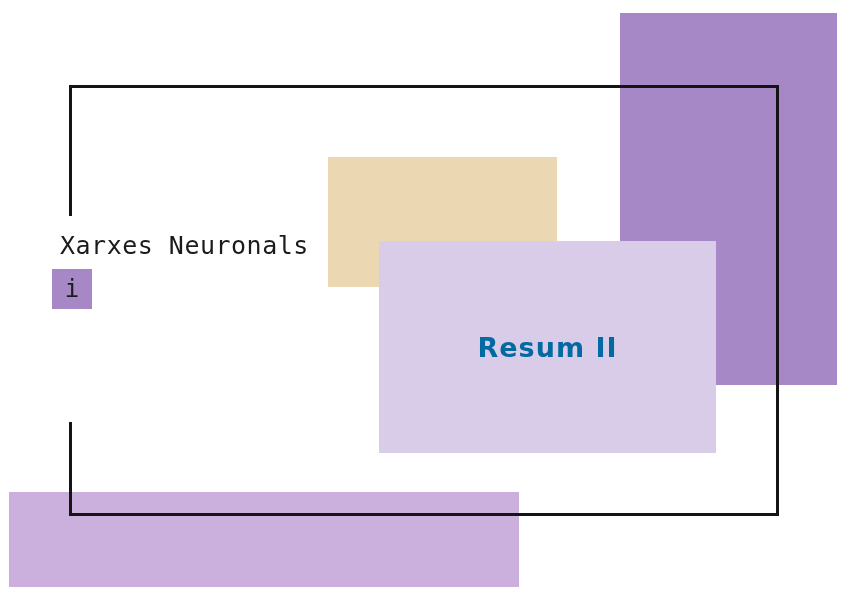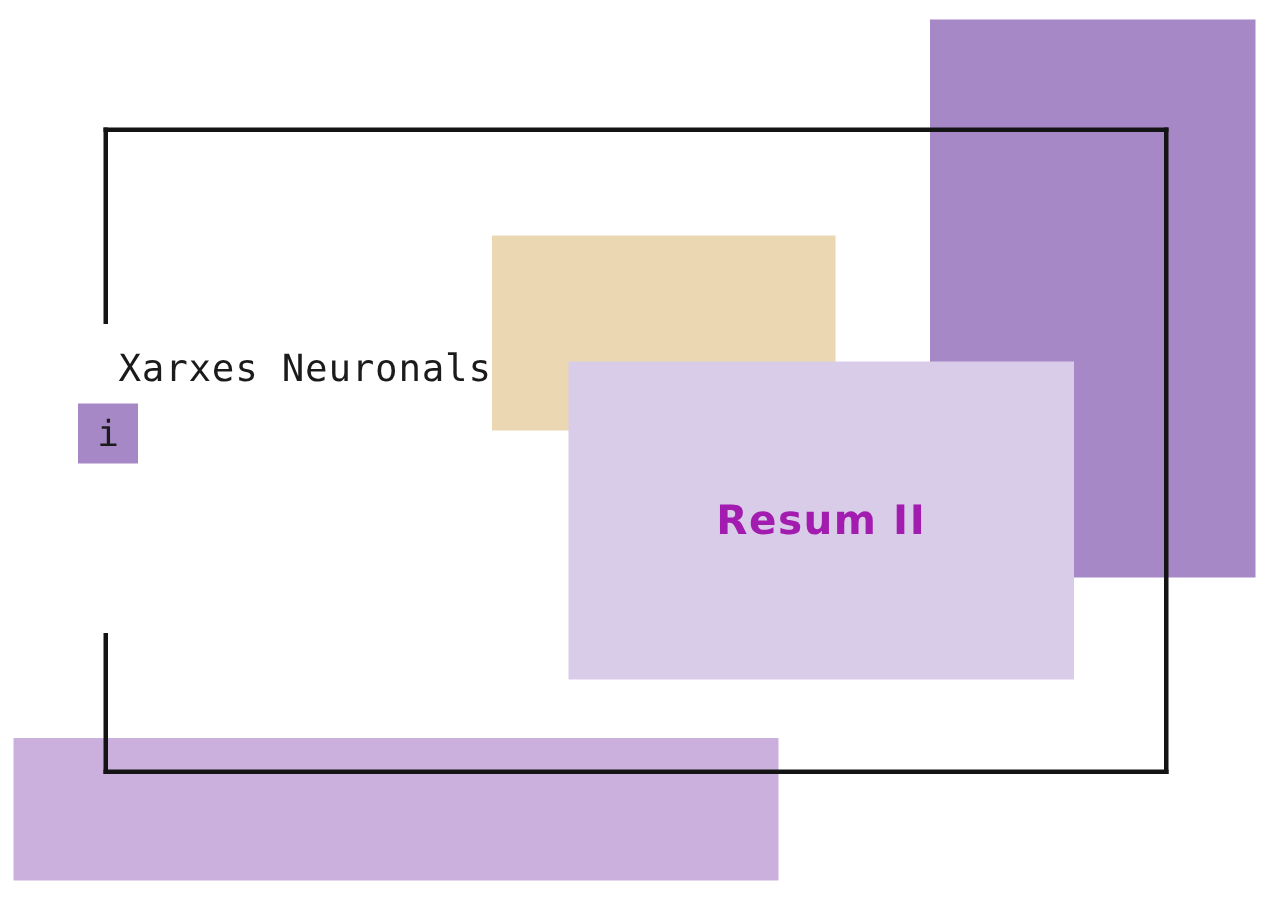--- a/index.html
+++ b/index.html
@@ -42,21 +42,21 @@
     background: #d9cce9;
     display: flex;
     align-items: center;
     justify-content: center;
   }
   .card-label {
     font-family: "DejaVu Sans", sans-serif;
     font-weight: 800;
     font-size: 27px;
     letter-spacing: 1px;
-    color: #a21caf;
+    color: #0369a1;
   }
 
   
   .frame {
     position: absolute;
     background: #141414;
   }
   .frame-top    { left: 69px;  top: 85px;  width: 710px; height: 3px; }
   .frame-bottom { left: 69px;  top: 513px; width: 710px; height: 3px; }
   .frame-right  { left: 776px; top: 85px;  width: 3px;   height: 431px; }
@@ -66,21 +66,20 @@
   
   .title-line {
     position: absolute;
     left: 60px;
     font-family: "DejaVu Sans Mono", monospace;
     font-size: 25px;
     line-height: 34px;
     letter-spacing: 0.5px;
     color: #1b1b1b;
     white-space: pre;
-    margin-left: 19px;
   }
   .title-line-1 { top: 229px; }
   .title-line-2 { top: 323px; }
   .title-line-3 { top: 357px; }
   .title-connector {
     position: absolute;
     left: 52px; top: 269px;
     width: 40px; height: 40px;
     background: #a788c7;
     display: flex;

